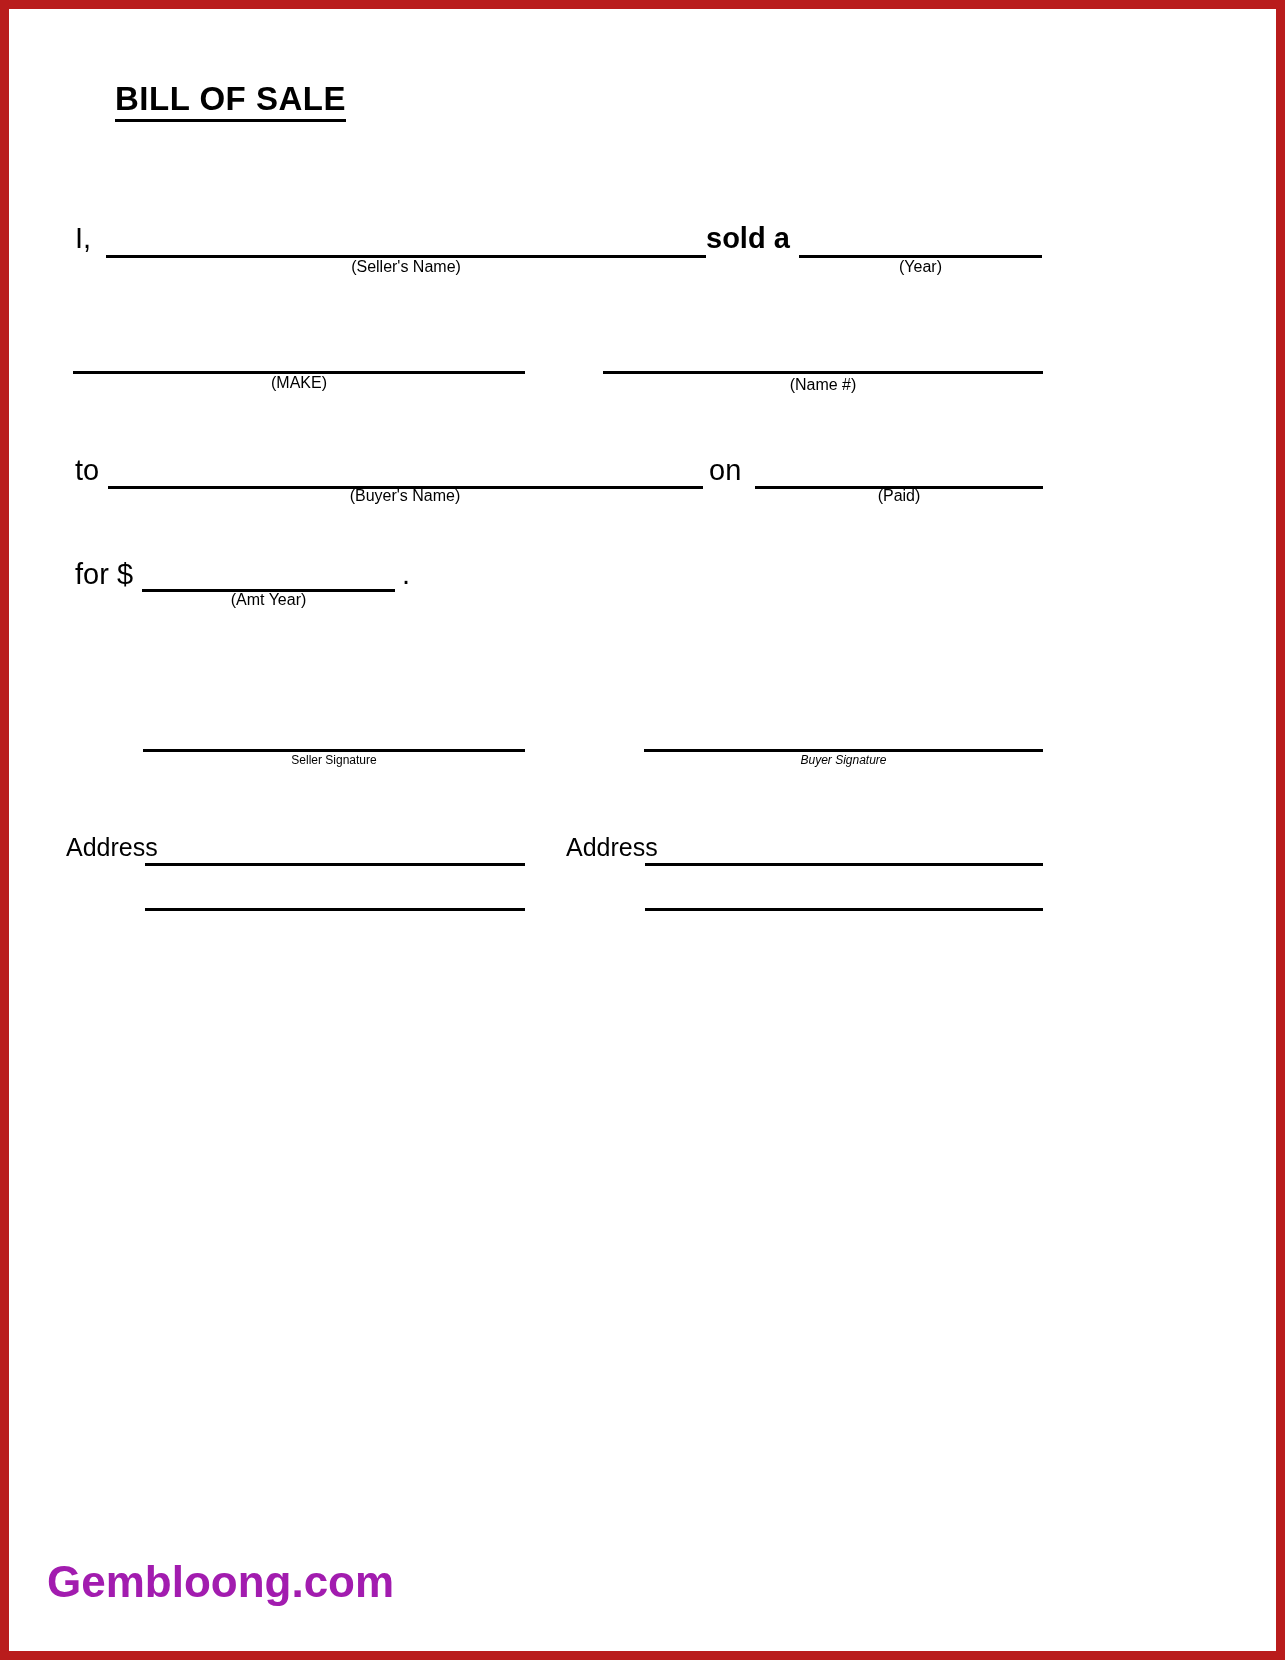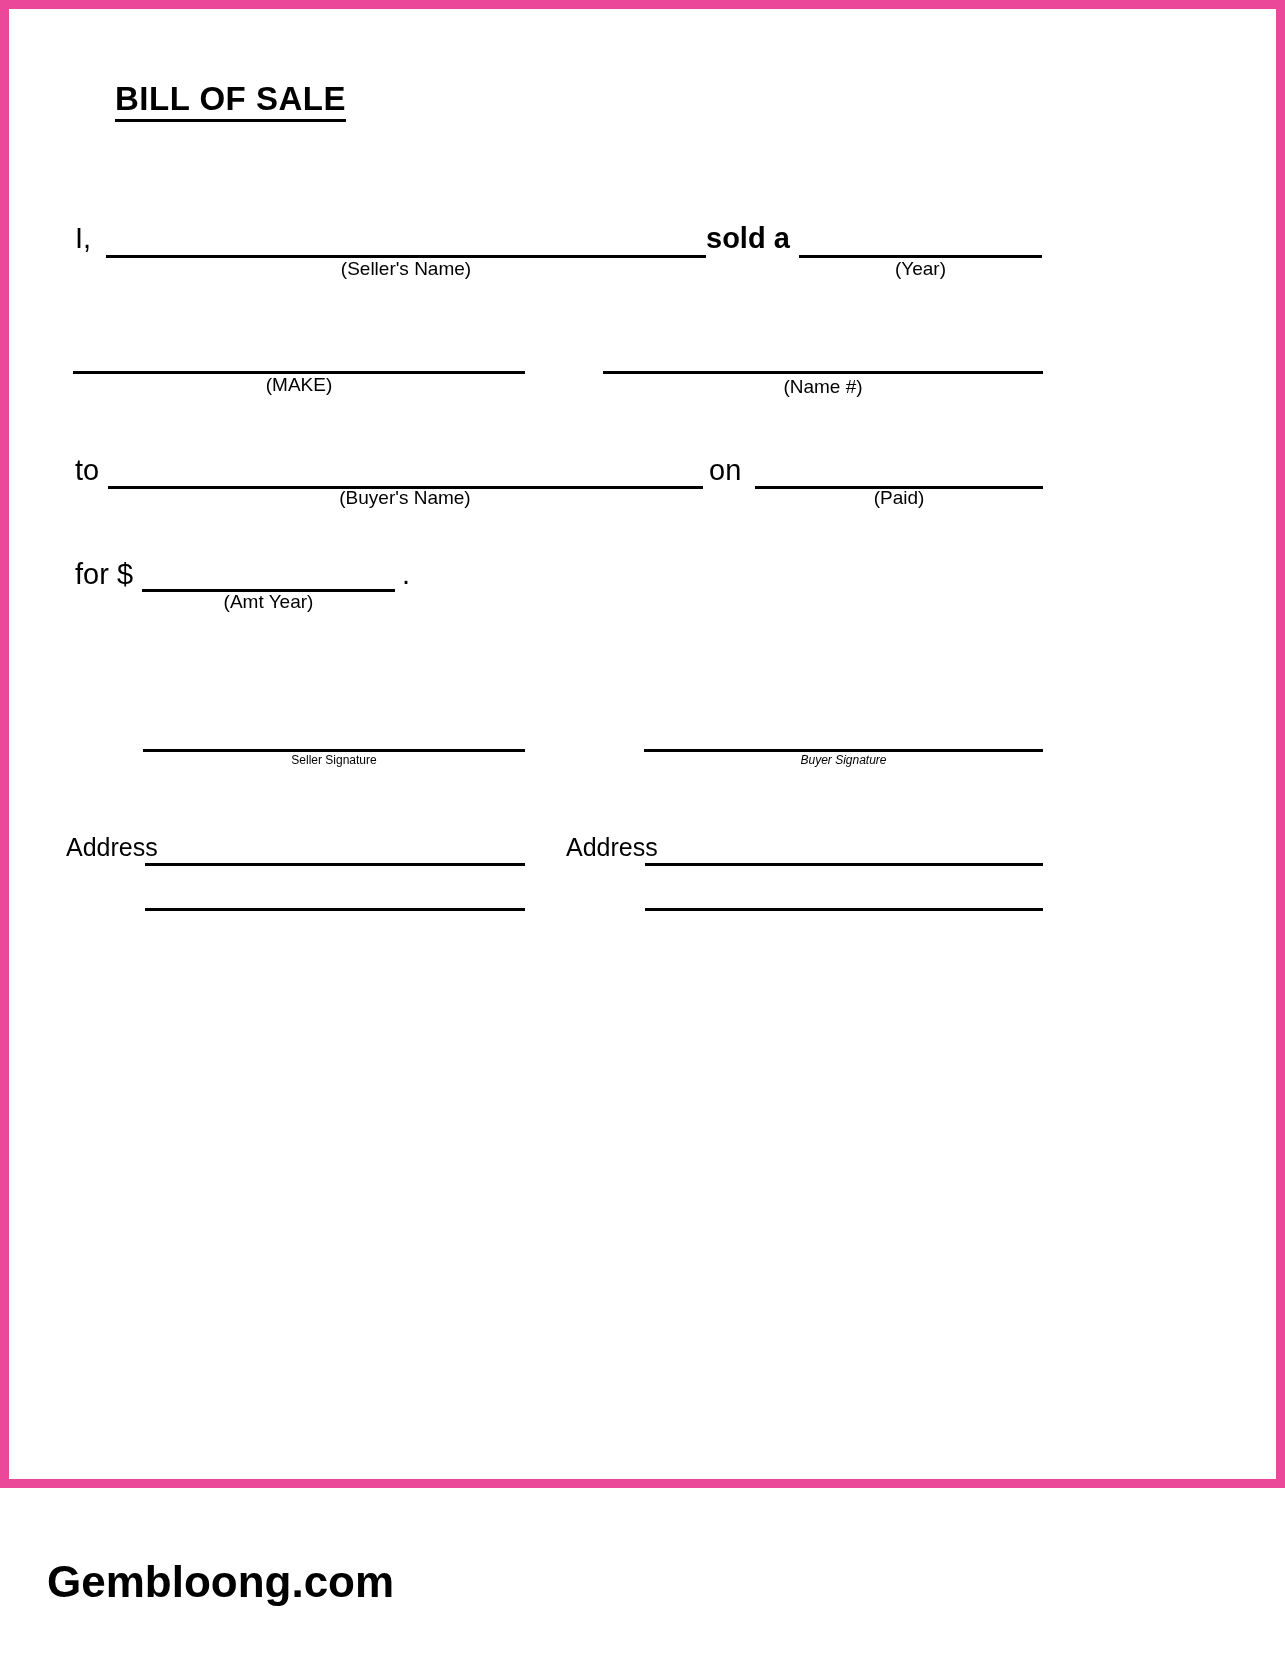--- a/index.html
+++ b/index.html
@@ -12,22 +12,22 @@
     background: #ffffff;
     font-family: "Liberation Sans", sans-serif;
     overflow: hidden;
   }
 
   
   #page {
     position: relative;
     box-sizing: border-box;
     width: 1285px;
-    height: 1488px;
-    border: 9px solid #ec4899;
+    height: 1660px;
+    border: 9px solid #b91c1c;
     background: #ffffff;
   }
 
   
   #sheet {
     position: absolute;
     left: 0;
     top: 0;
     right: 0;
     bottom: 0;
@@ -55,21 +55,21 @@
     color: #000000;
     white-space: nowrap;
   }
 
   .lead {
     font-size: 29px;
     line-height: 1;
   }
 
   .caption {
-    font-size: 19px;
+    font-size: 16px;
     line-height: 1;
     text-align: center;
   }
 
   .caption-sm {
     font-size: 12px;
     line-height: 1;
     text-align: center;
   }
 
@@ -80,21 +80,21 @@
     border-top: 3px solid #000000;
   }
 
   
   .watermark {
     position: absolute;
     left: 38px;
     top: 1548px;
     font-size: 44px;
     font-weight: bold;
-    color: #000000;
+    color: #a21caf;
     letter-spacing: 0px;
     white-space: nowrap;
   }
 </style>
 </head>
 <body>
 
 <div id="page">
   <div id="sheet">
 

